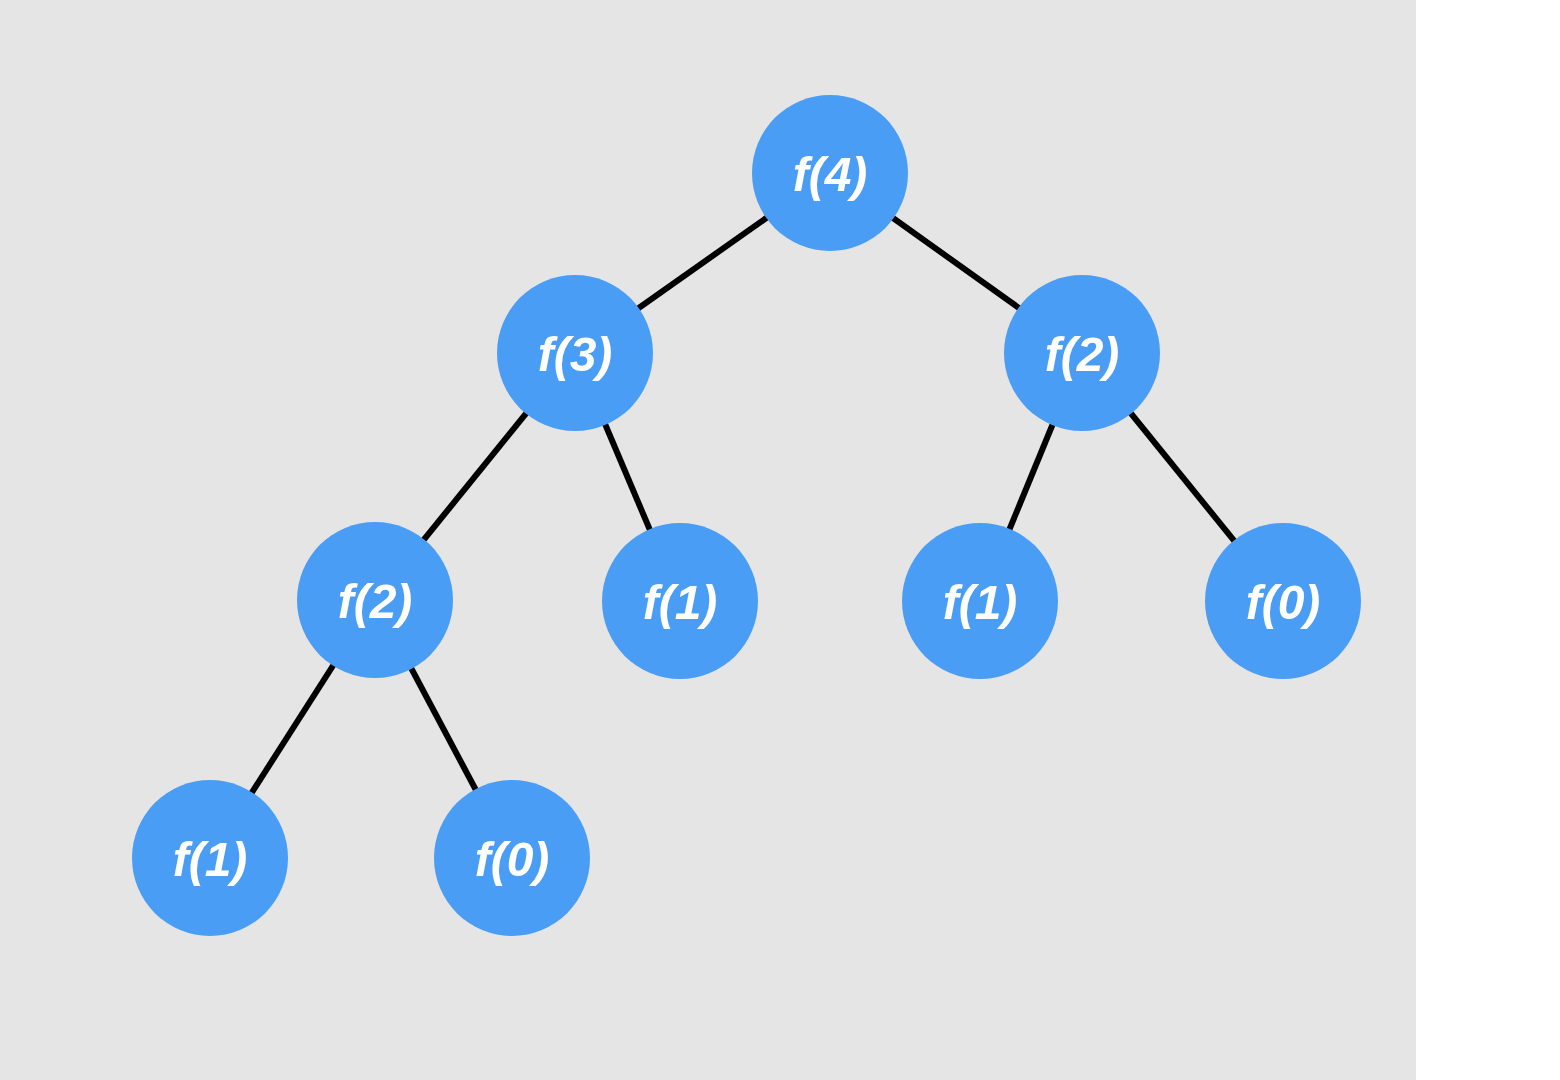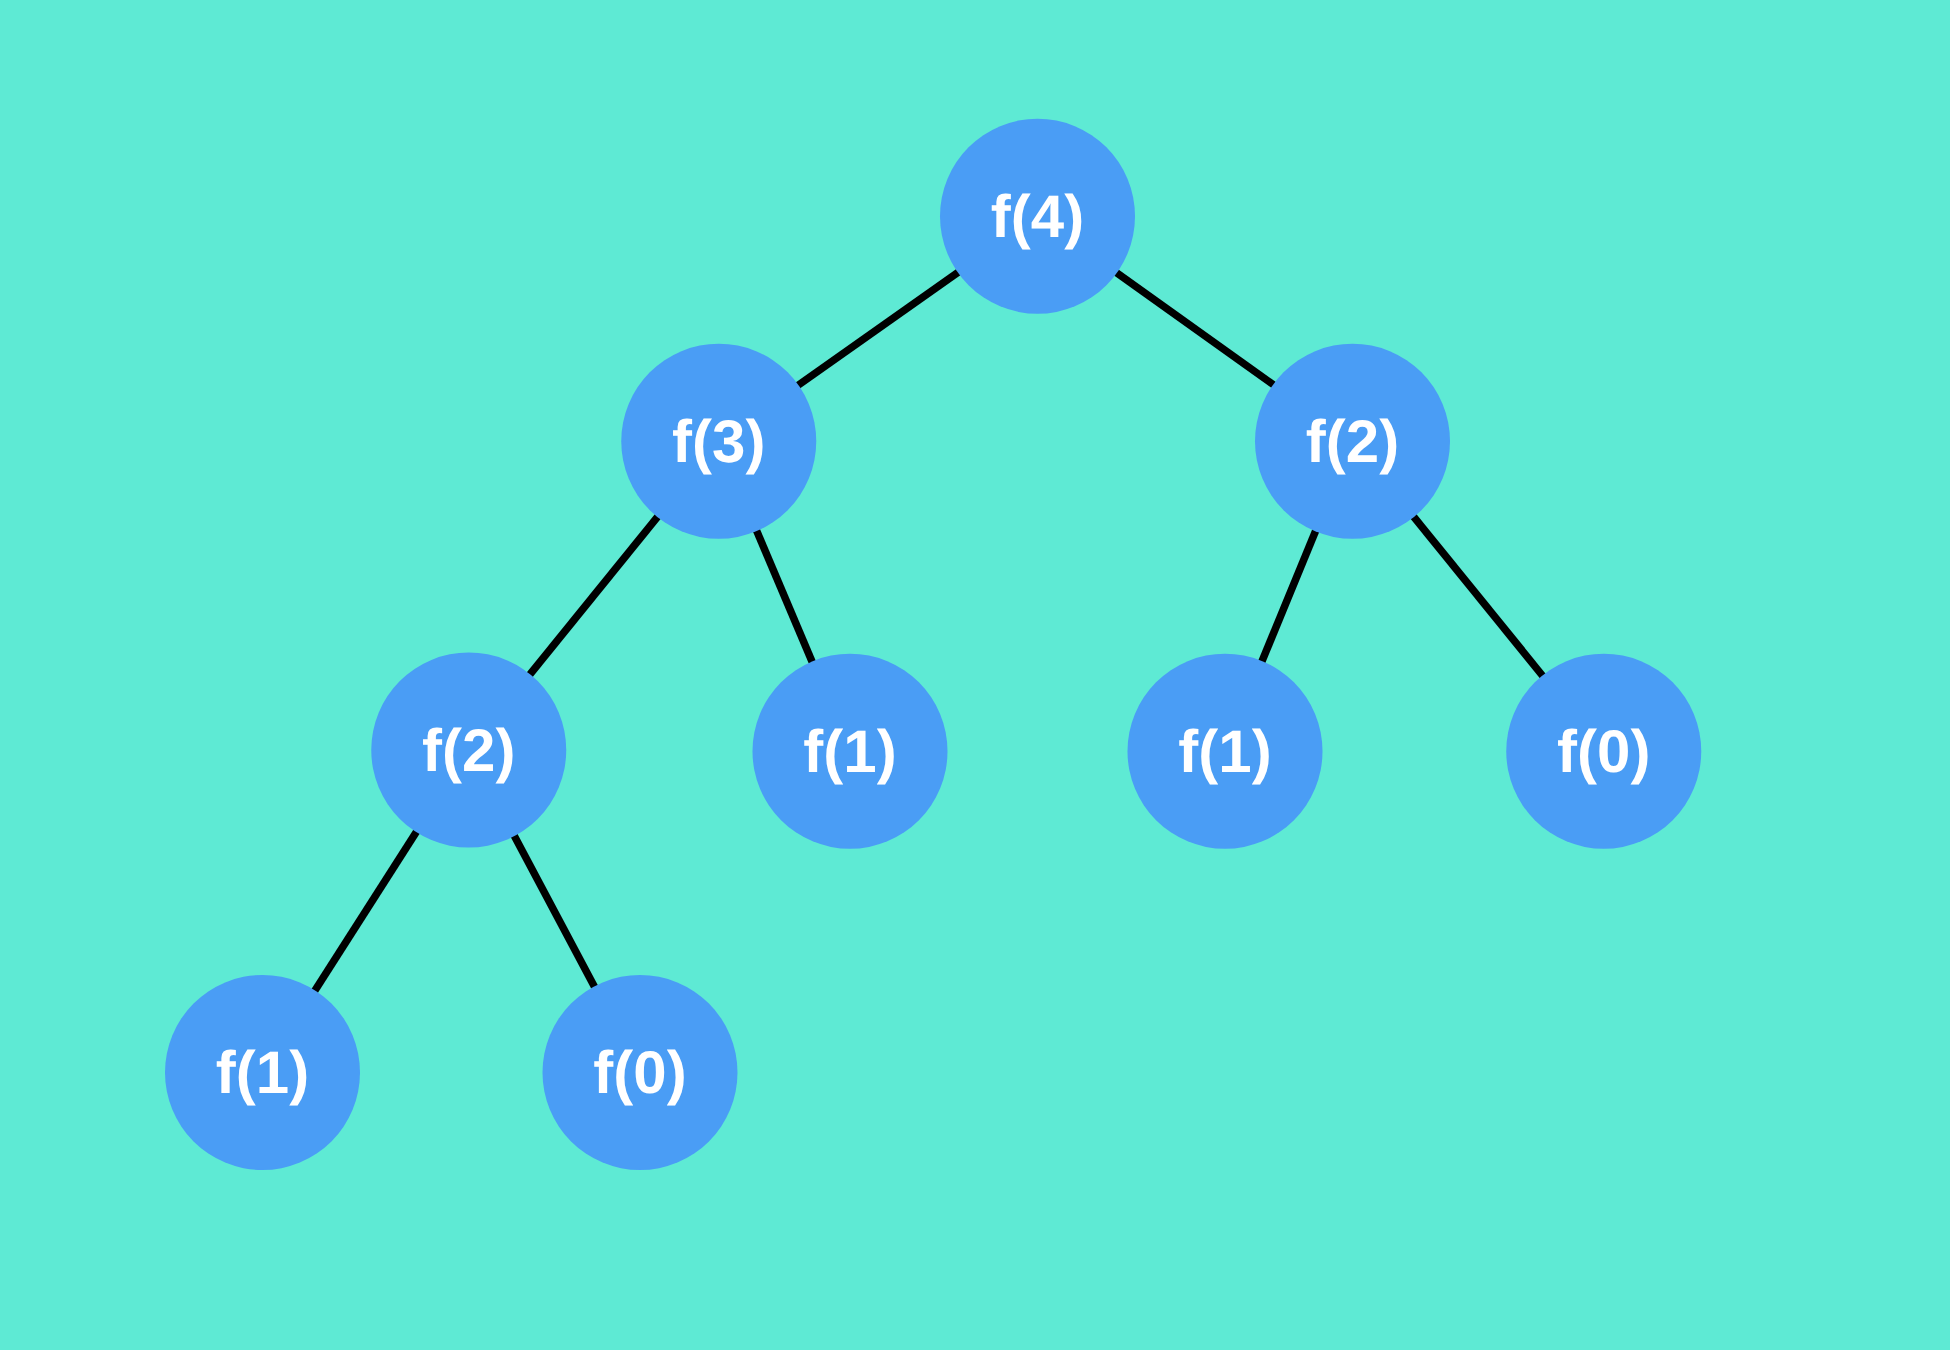--- a/index.html
+++ b/index.html
@@ -9,23 +9,24 @@
     background: #ffffff;
   }
   body {
     width: 1560px;
     height: 1080px;
     font-family: "Liberation Sans", sans-serif;
     overflow: hidden;
   }
   #canvas-wrap {
     position: relative;
-    width: 1560px;
+    width: 1416px;
     height: 1080px;
-    background: #5eead4;
+    background: #e5e5e5;
+    font-style: italic;
   }
   svg#tree-svg {
     display: block;
     width: 1560px;
     height: 1080px;
   }
   .edge-line {
     stroke: #000000;
     stroke-width: 6;
     stroke-linecap: butt;

